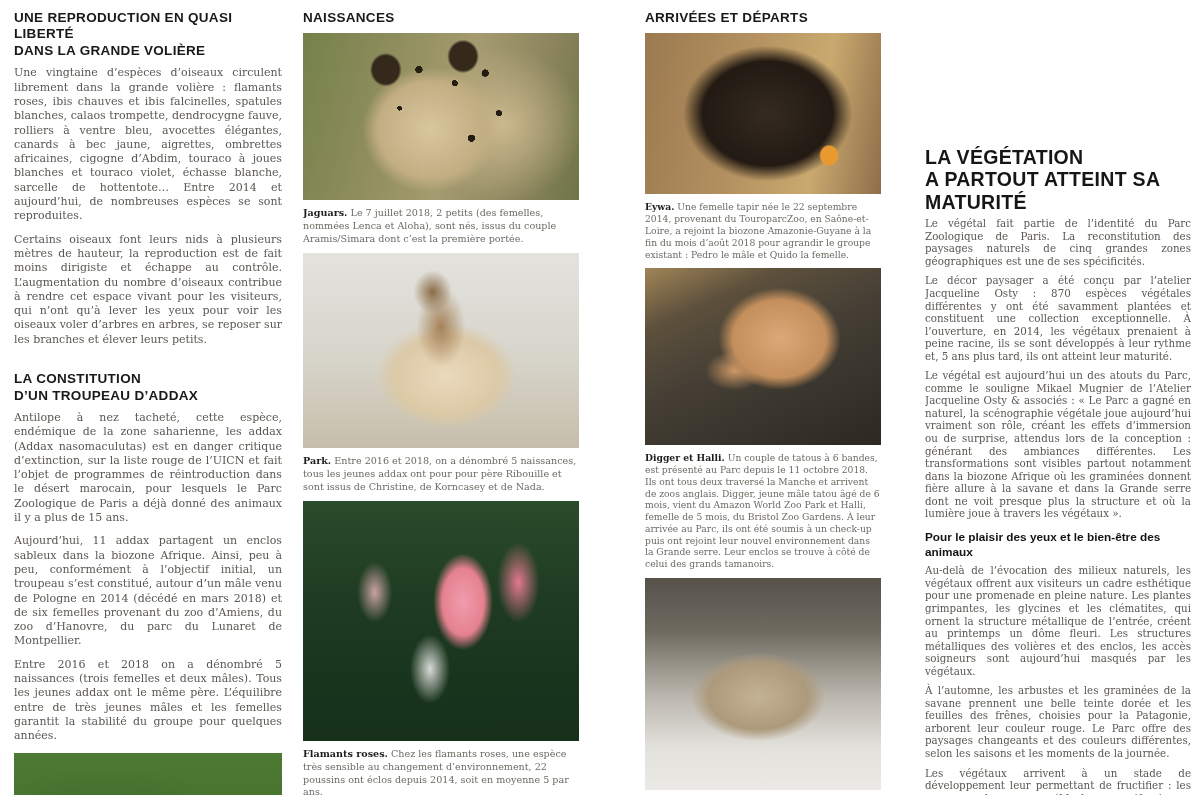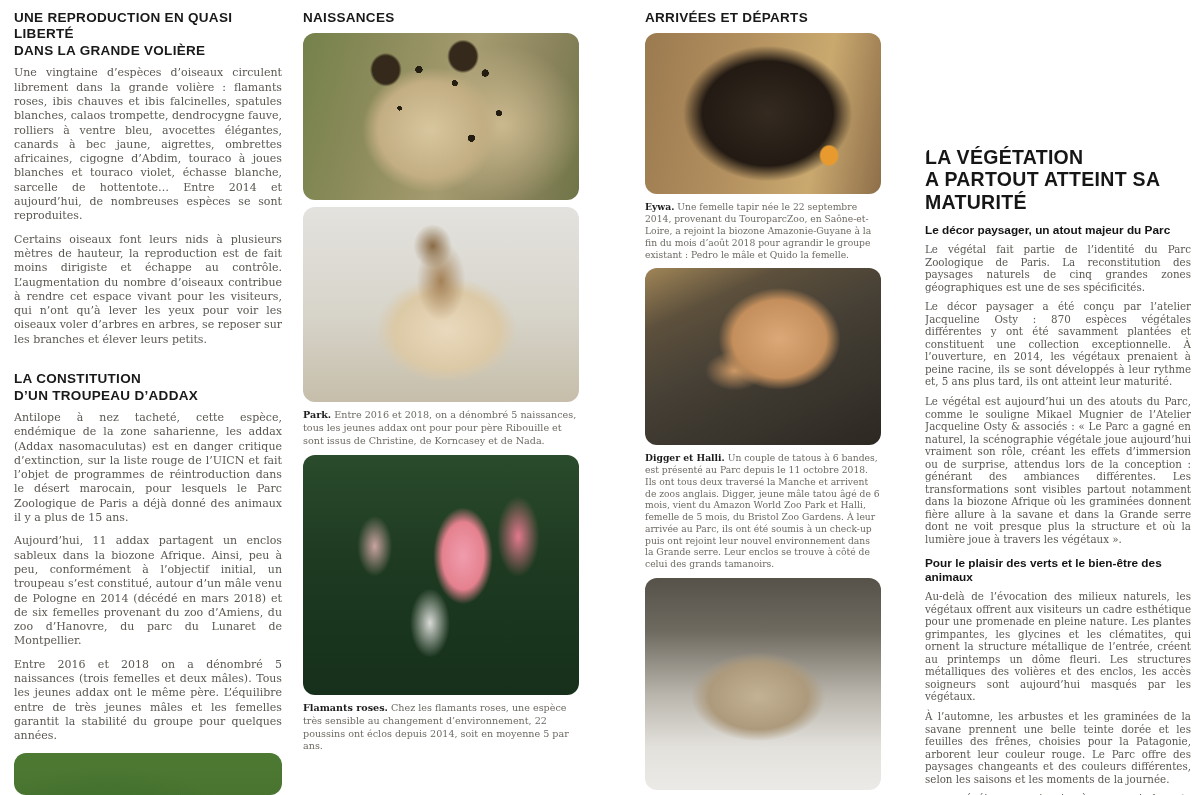--- a/index.html
+++ b/index.html
@@ -1,15 +1,15 @@
 <!DOCTYPE html>
 <html><head>
 <meta charset="utf-8">
 <style>
-  * { box-sizing: border-box; border-radius: 12px; }
+  * { box-sizing: border-box; }
   html, body { margin: 0; padding: 0; }
   body {
     width: 1200px; height: 795px;
     background: #ffffff;
     font-family: "DejaVu Serif", serif;
     overflow: hidden;
     position: relative;
   }
   .page { position: absolute; inset: 0; }
   .col { position: absolute; top: 0; height: 795px; overflow: hidden; }
@@ -139,20 +139,21 @@
     <p class="body-p">Antilope à nez tacheté, cette espèce, endémique de la zone saharienne, les addax (Addax nasomaculutas) est en danger critique d’extinction, sur la liste rouge de l’UICN et fait l’objet de programmes de réintroduction dans le désert marocain, pour lesquels le Parc Zoologique de Paris a déjà donné des animaux il y a plus de 15 ans.</p>
     <p class="body-p">Aujourd’hui, 11 addax partagent un enclos sableux dans la biozone Afrique. Ainsi, peu à peu, conformément à l’objectif initial, un troupeau s’est constitué, autour d’un mâle venu de Pologne en 2014 (décédé en mars 2018) et de six femelles provenant du zoo d’Amiens, du zoo d’Hanovre, du parc du Lunaret de Montpellier.</p>
     <p class="body-p">Entre 2016 et 2018 on a dénombré 5 naissances (trois femelles et deux mâles). Tous les jeunes addax ont le même père. L’équilibre entre de très jeunes mâles et les femelles garantit la stabilité du groupe pour quelques années.</p>
     <div class="photo ph-addax-herd"></div>
   </section>
 
   <section class="col col2">
     <h2 class="col-head">NAISSANCES</h2>
 
     <div class="photo ph-jaguar"></div>
+    <p class="caption"><span class="lead">Jaguars.</span> <span>Le 7 juillet 2018, 2 petits (des femelles, nommées Lenca et Aloha), sont nés, issus du couple Aramis/Simara dont c’est la première portée.</span></p>
 
     <div class="photo ph-addax-calf"></div>
     <p class="caption"><span class="lead">Park.</span> <span>Entre 2016 et 2018, on a dénombré 5 naissances, tous les jeunes addax ont pour pour père Ribouille et sont issus de Christine, de Korncasey et de Nada.</span></p>
 
     <div class="photo ph-flamingo"></div>
     <p class="caption"><span class="lead">Flamants roses.</span> <span>Chez les flamants roses, une espèce très sensible au changement d’environnement, 22 poussins ont éclos depuis 2014, soit en moyenne 5 par ans.</span></p>
   </section>
 
   <section class="col col3">
     <h2 class="col-head">ARRIVÉES ET DÉPARTS</h2>
@@ -165,24 +166,23 @@
 
     <div class="photo ph-lynx"></div>
 
   </section>
 
   <section class="col col4">
     <h1 class="big-head">LA VÉGÉTATION
 A PARTOUT ATTEINT SA
 MATURITÉ</h1>
 
-    <h3 class="subhead">Le décor paysager, un atout majeur du Parc</h3>
     <p class="body-p">Le végétal fait partie de l’identité du Parc Zoologique de Paris. La reconstitution des paysages naturels de cinq grandes zones géographiques est une de ses spécificités.</p>
     <p class="body-p">Le décor paysager a été conçu par l’atelier Jacqueline Osty : 870 espèces végétales différentes y ont été savamment plantées et constituent une collection exceptionnelle. À l’ouverture, en 2014, les végétaux prenaient à peine racine, ils se sont développés à leur rythme et, 5 ans plus tard, ils ont atteint leur maturité.</p>
     <p class="body-p">Le végétal est aujourd’hui un des atouts du Parc, comme le souligne Mikael Mugnier de l’Atelier Jacqueline Osty &amp; associés : « Le Parc a gagné en naturel, la scénographie végétale joue aujourd’hui vraiment son rôle, créant les effets d’immersion ou de surprise, attendus lors de la conception : générant des ambiances différentes. Les transformations sont visibles partout notamment dans la biozone Afrique où les graminées donnent fière allure à la savane et dans la Grande serre dont ne voit presque plus la structure et où la lumière joue à travers les végétaux ».</p>
 
-    <h3 class="subhead">Pour le plaisir des verts et le bien-être des animaux</h3>
+    <h3 class="subhead">Pour le plaisir des yeux et le bien-être des animaux</h3>
     <p class="body-p">Au-delà de l’évocation des milieux naturels, les végétaux offrent aux visiteurs un cadre esthétique pour une promenade en pleine nature. Les plantes grimpantes, les glycines et les clématites, qui ornent la structure métallique de l’entrée, créent au printemps un dôme fleuri. Les structures métalliques des volières et des enclos, les accès soigneurs sont aujourd’hui masqués par les végétaux.</p>
     <p class="body-p">À l’automne, les arbustes et les graminées de la savane prennent une belle teinte dorée et les feuilles des frênes, choisies pour la Patagonie, arborent leur couleur rouge. Le Parc offre des paysages changeants et des couleurs différentes, selon les saisons et les moments de la journée.</p>
     <p class="body-p">Les végétaux arrivent à un stade de développement leur permettant de fructifier : les orangers des osages (Maclura pomifera) aux étranges fruits verts, les kakis qui se révèlent à l’automne une fois le feuillage disparu… La croissance de la végétation est bénéfique aussi pour les animaux qui trouvent dans le décor paysager de leur enclos ou de leur volière, des recoins possibles, de l’ombre en été.</p>
   </section>
 
 </div>
 
 </body></html>

